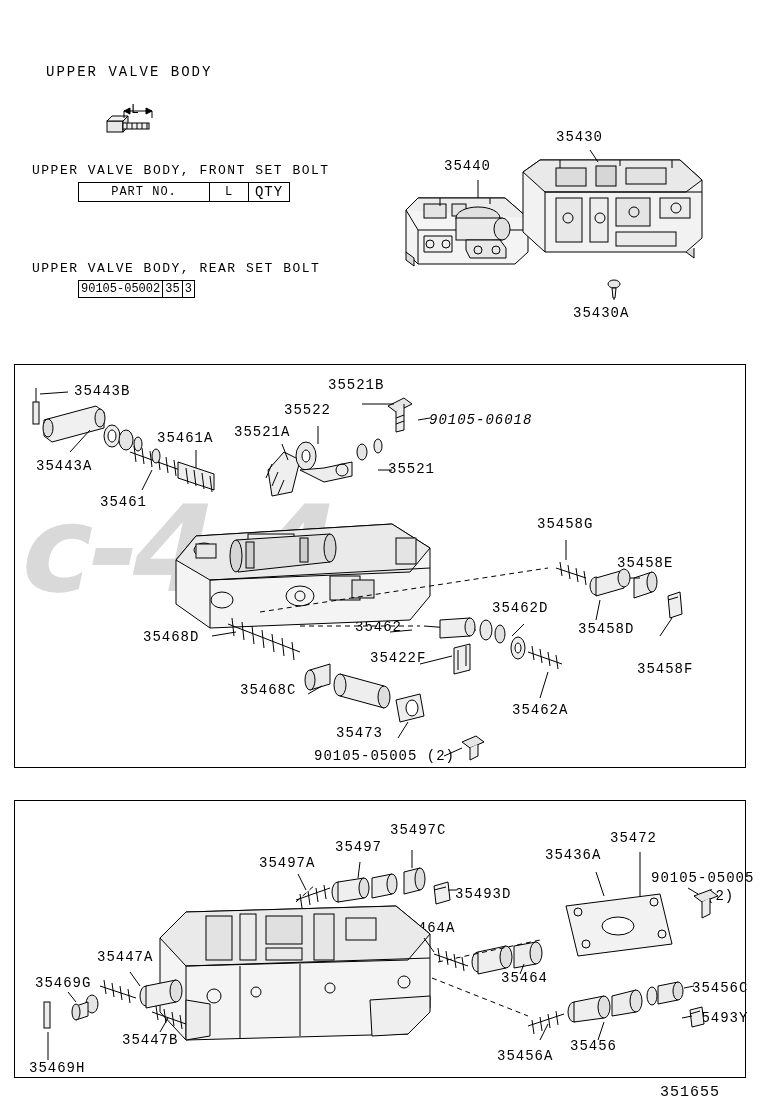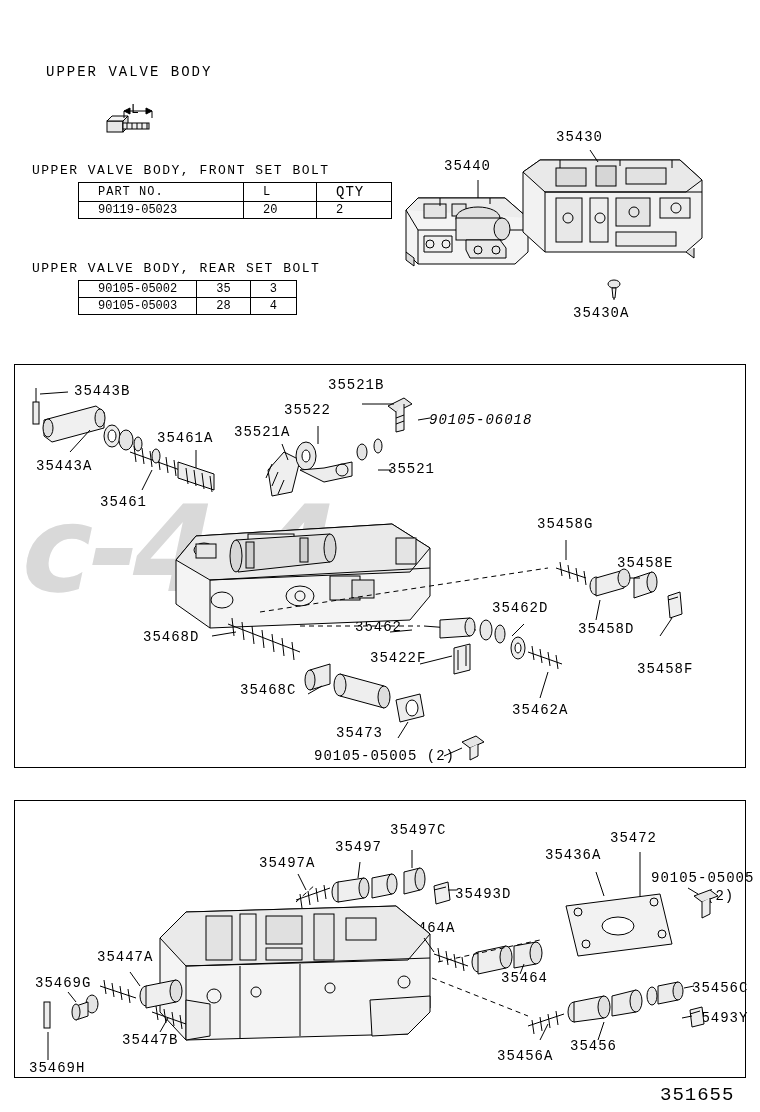--- a/index.html
+++ b/index.html
@@ -2,21 +2,21 @@
 <html><head>
 <meta charset="utf-8">
 <style>
   html,body{margin:0;padding:0;background:#ffffff;}
   body{width:760px;height:1112px;position:relative;font-family:"Liberation Mono","DejaVu Sans Mono",monospace;color:#000;overflow:hidden;}
   .abs{position:absolute;}
   .lbl{font-size:13px;letter-spacing:0.5px;white-space:nowrap;}
   .title{font-size:14px;letter-spacing:2px;}
   
   table.pt{border-collapse:collapse;}
-  table.pt td,table.pt th{border:1px solid #000;font-size:12px;text-align:left;padding:1px 19px;font-family:"Liberation Mono","DejaVu Sans Mono",monospace;font-weight:normal;}
+  table.pt td,table.pt th{border:1px solid #000;font-size:12px;text-align:center;padding:1px 2px;font-family:"Liberation Mono","DejaVu Sans Mono",monospace;font-weight:normal;}
   .tbl-head td{letter-spacing:1px;}
   .panel{position:absolute;border:1px solid #000;box-sizing:border-box;}
   .wm{position:absolute;font-size:120px;font-weight:bold;color:#d9d9d9;letter-spacing:-6px;font-family:"DejaVu Sans",sans-serif;z-index:0;transform:skewX(-12deg);}
   svg{position:absolute;left:0;top:0;overflow:visible;}
   .code{font-size:14px;letter-spacing:1px;}
   .sec-title{font-size:13px;letter-spacing:1.5px;}
 </style>
 </head>
 <body>
 
@@ -47,40 +47,30 @@
 <div class="abs lbl" style="left:131px;top:102px;font-size:13px;">L</div>
 
 <div class="abs sec-title" style="left:32px;top:163px;">UPPER VALVE BODY, FRONT SET BOLT</div>
 <table class="pt abs" style="left:78px;top:182px;">
   <tbody>
       <tr class="tbl-head">
     <td style="width:126px;">PART NO.</td>
     <td style="width:34px;">L</td>
     <td style="width:36px;font-size:14px;">QTY</td>
   </tr>
-  <tr>
-    <td>90119-05023</td>
-    <td>20</td>
-    <td>2</td>
-  </tr>
 </tbody>
   </table>
 
 <div class="abs sec-title" style="left:32px;top:261px;">UPPER VALVE BODY, REAR SET BOLT</div>
 <table class="pt abs" style="left:78px;top:280px;">
   <tbody>
   <tr>
     <td>90105-05002</td>
     <td>35</td>
     <td>3</td>
-  </tr>
-  <tr>
-    <td>90105-05003</td>
-    <td>28</td>
-    <td>4</td>
   </tr>
 </tbody>
   </table>
 
 <svg width="760" height="1112" style="z-index:1;">
   <g stroke="#000" fill="none" stroke-width="1">
 
     <path d="M406 210 L418 198 L505 198 L528 218 L528 252 L515 264 L418 264 L406 252 Z" fill="#f4f4f4"></path>
     <path d="M406 210 L418 198 L505 198 L528 218" fill="#ececec"></path>
     <path d="M418 264 L418 230 L406 210"></path>
@@ -414,13 +404,13 @@
 <div class="abs lbl code" style="left:706px;top:888px;">(2)</div>
 <div class="abs lbl code" style="left:692px;top:980px;">35456C</div>
 <div class="abs lbl code" style="left:692px;top:1010px;">35493Y</div>
 <div class="abs lbl code" style="left:570px;top:1038px;">35456</div>
 <div class="abs lbl code" style="left:497px;top:1048px;">35456A</div>
 <div class="abs lbl code" style="left:97px;top:949px;">35447A</div>
 <div class="abs lbl code" style="left:122px;top:1032px;">35447B</div>
 <div class="abs lbl code" style="left:35px;top:975px;">35469G</div>
 <div class="abs lbl code" style="left:29px;top:1060px;">35469H</div>
 
-<div class="abs lbl" style="left:660px;top:1084px;font-size:19px;letter-spacing:1px;">351655</div>
+<div class="abs lbl" style="left:660px;top:1084px;font-size:15px;letter-spacing:1px;">351655</div>
 
 </body></html>

